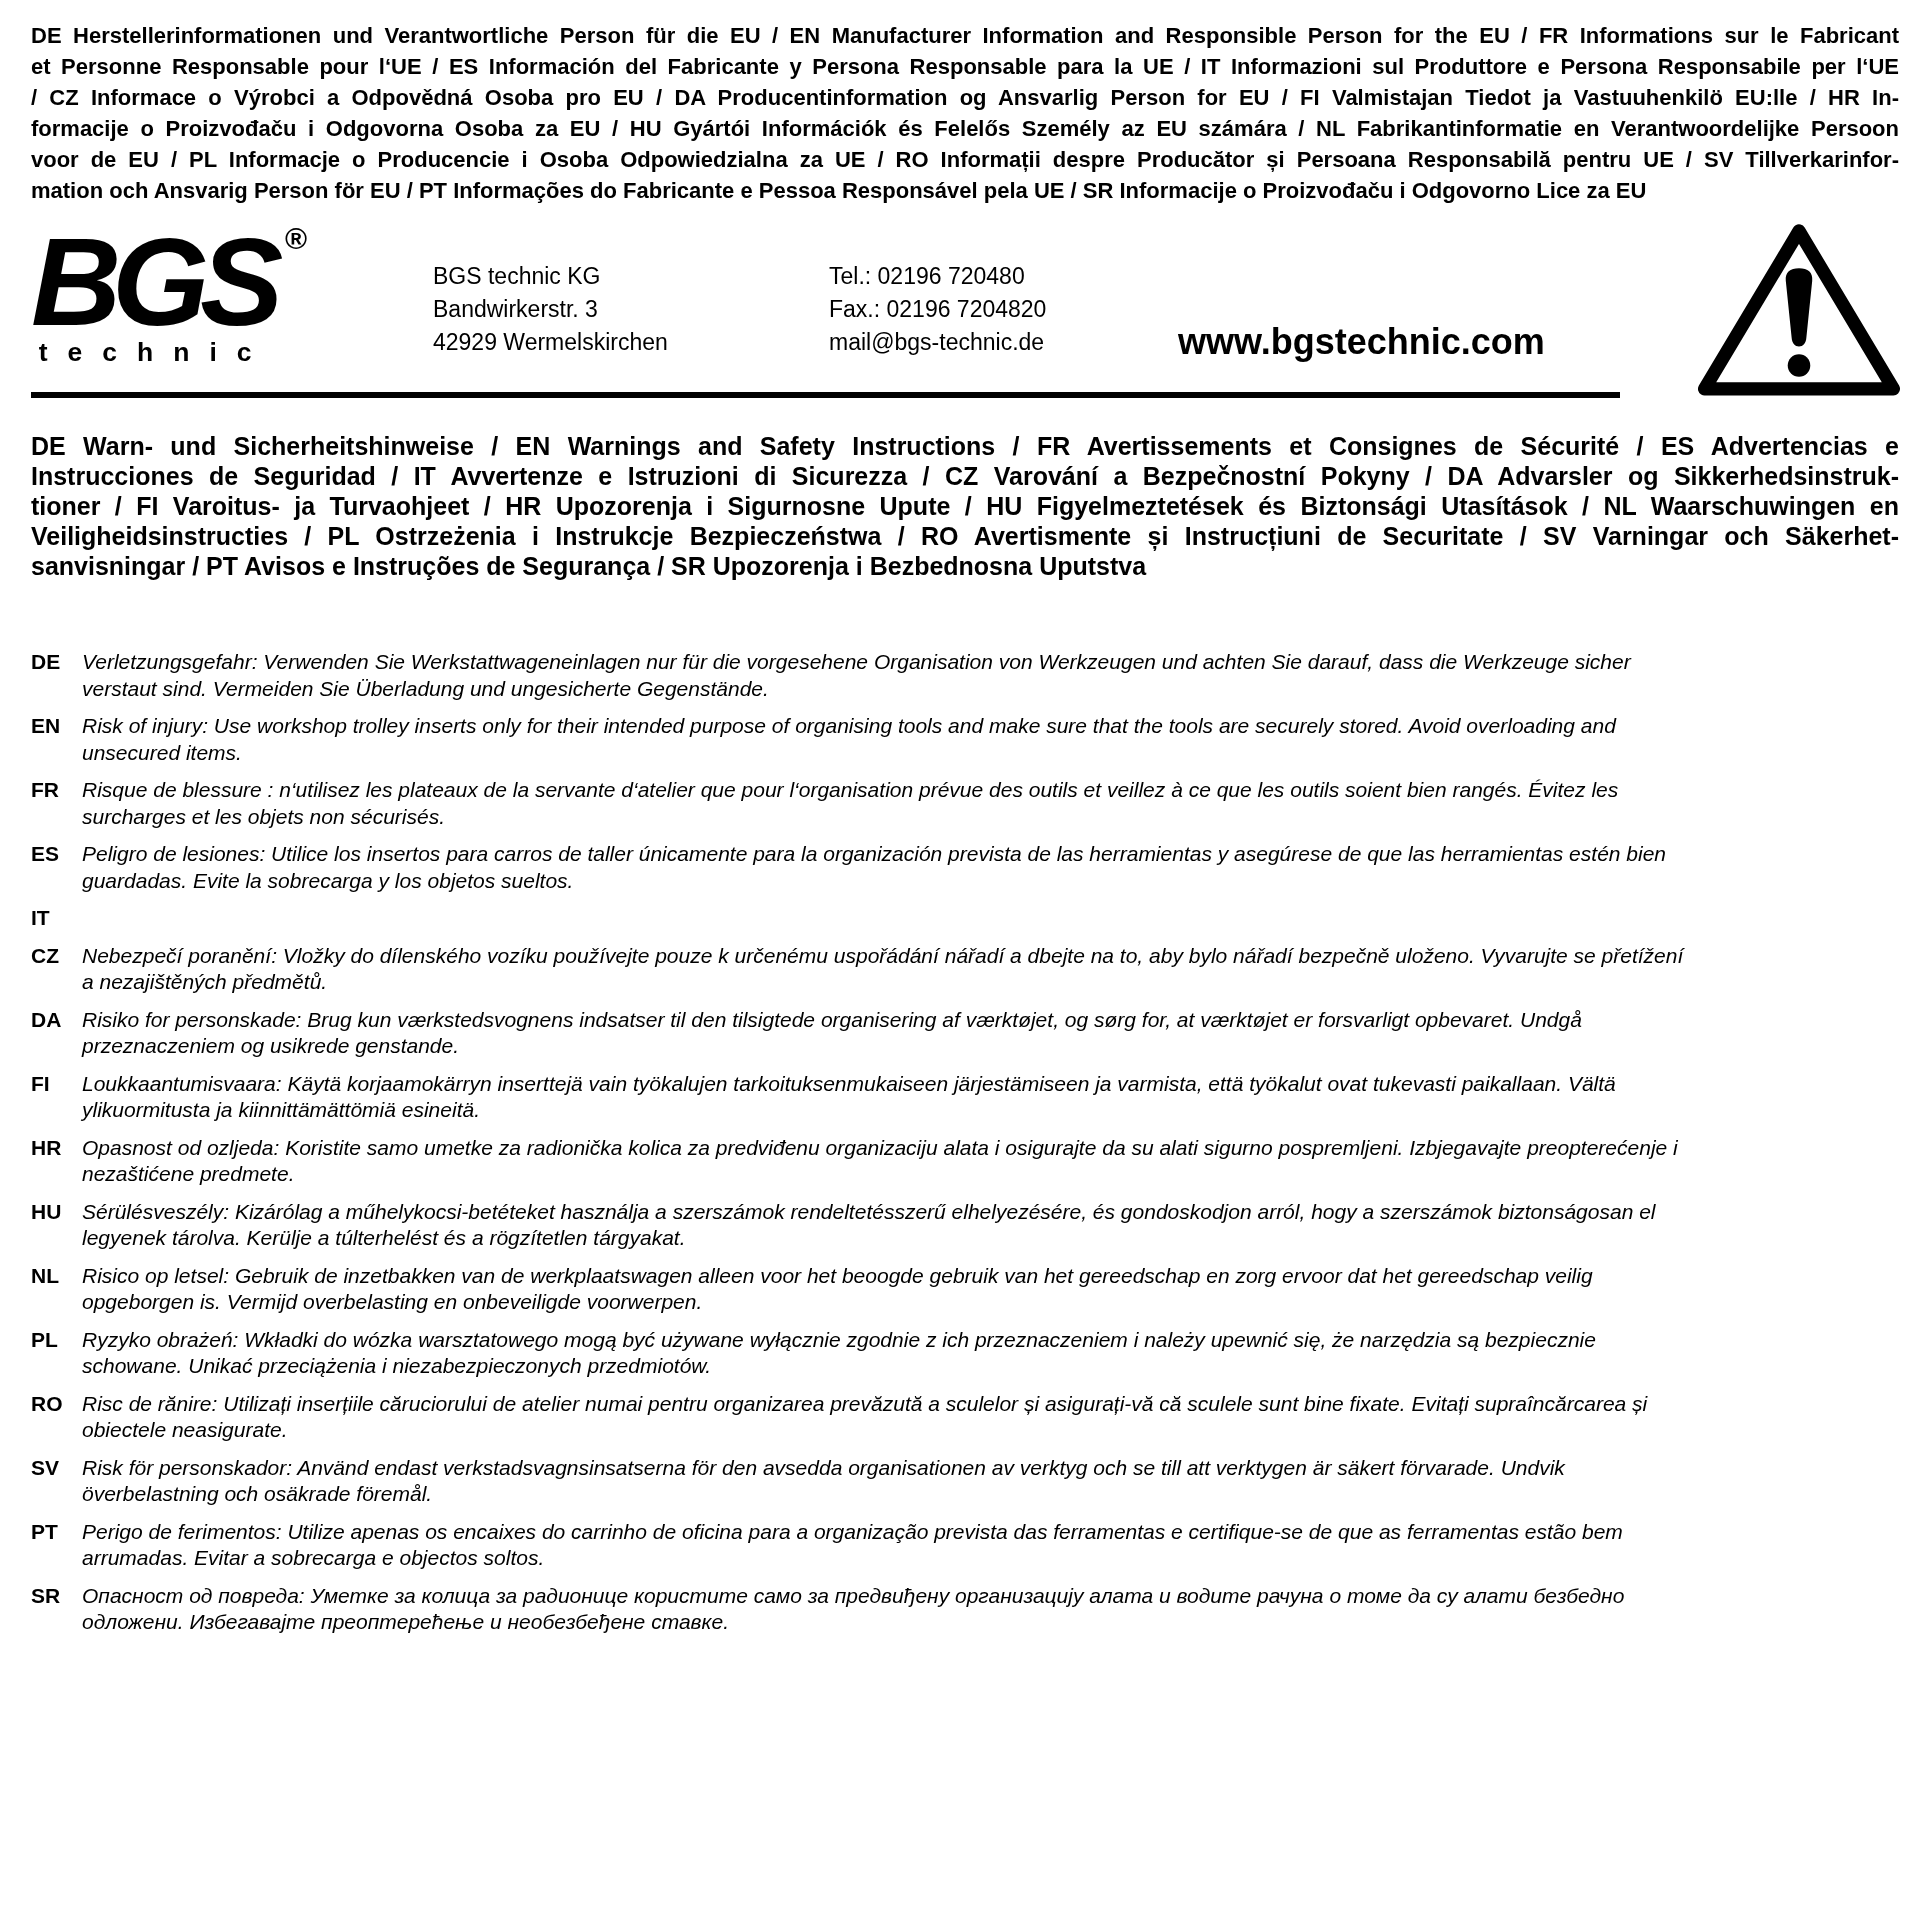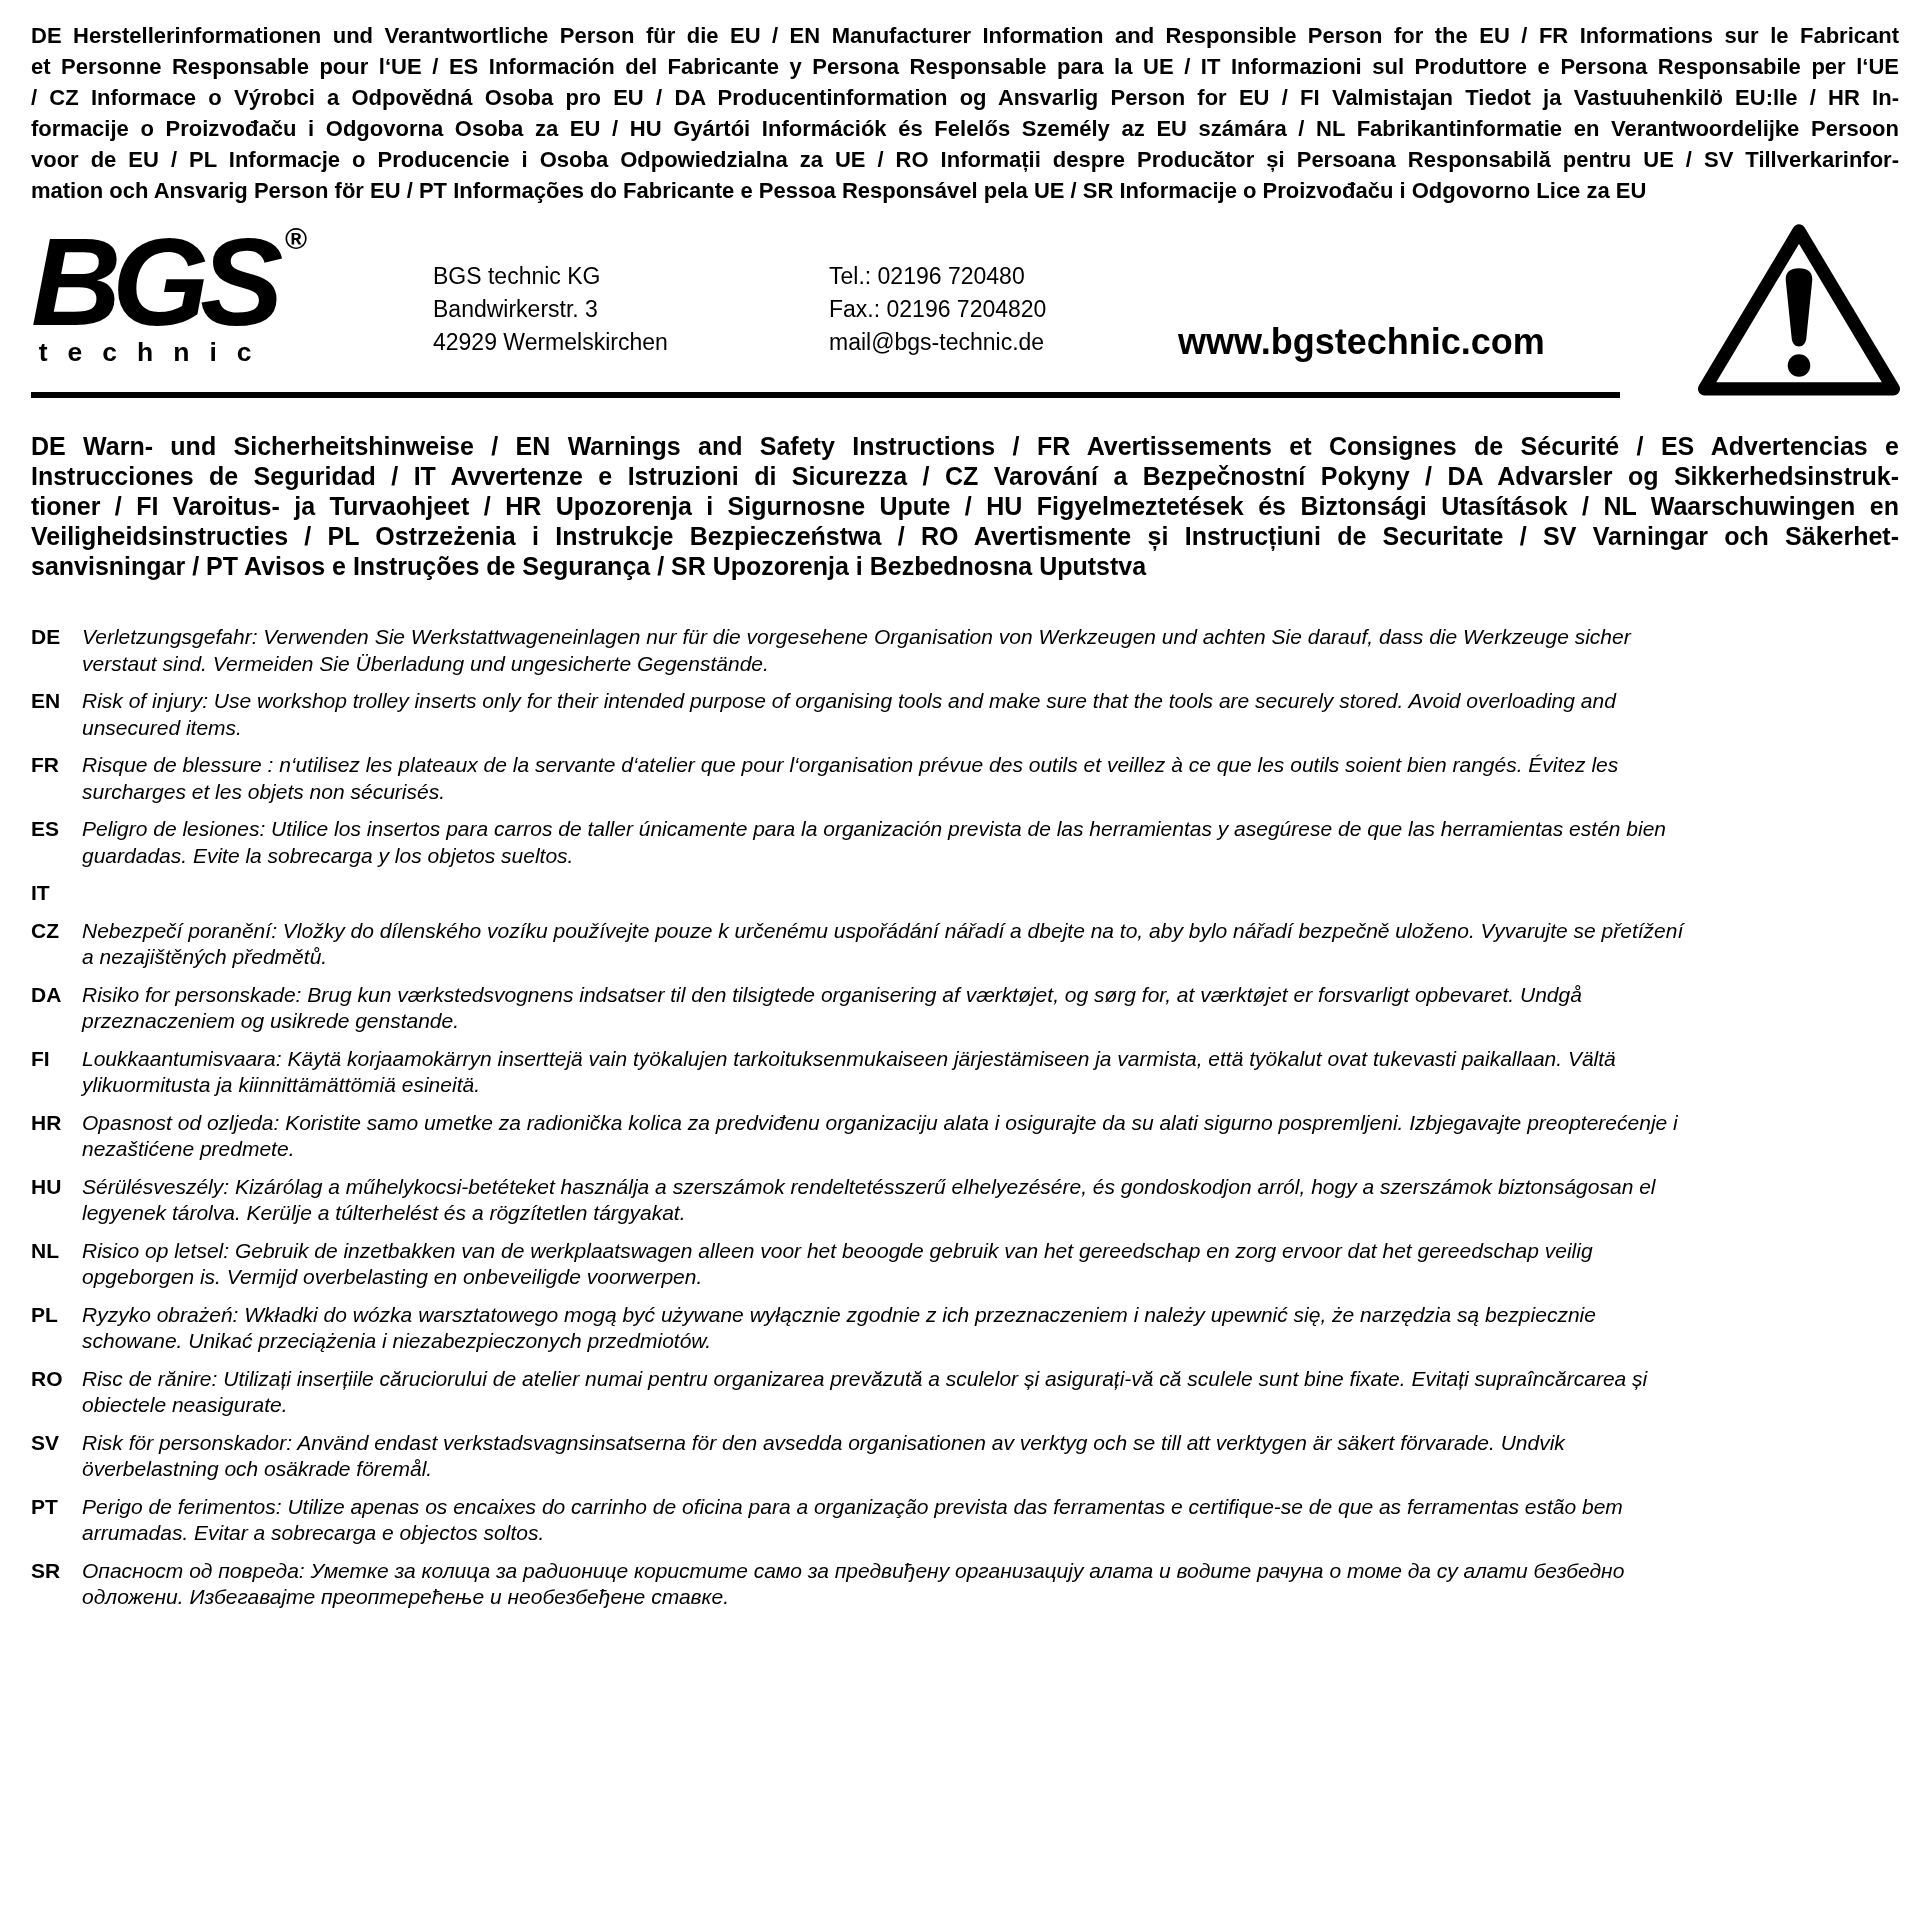--- a/index.html
+++ b/index.html
@@ -40,21 +40,21 @@
 
   
   .safety-header{margin:33px 31px 0 31px;width:1868px;}
   .shline{
     font-weight:bold;font-size:25px;line-height:30px;
     white-space:nowrap;text-align:justify;text-align-last:justify;
   }
   .shline.last{text-align-last:left;}
 
   
-  .warnings{margin:43px 31px 0 31px;width:1868px;}
+  .warnings{margin:68px 31px 0 31px;width:1868px;}
   .wrow{display:flex;margin-bottom:11px;}
   .wcode{flex:none;width:51px;font-weight:bold;font-size:21px;line-height:26.5px;}
   .wlines{flex:1 1 auto;min-width:0;}
   .wline{font-size:21px;line-height:26.5px;white-space:nowrap;font-style:italic;}
 </style>
 </head>
 <body>
 
 <div class="page">
 

